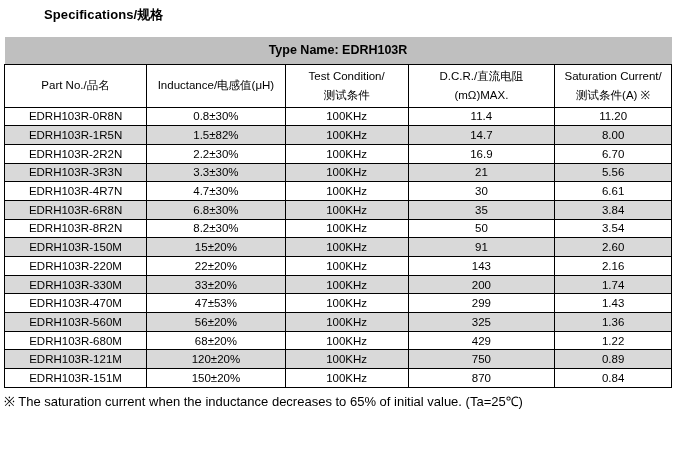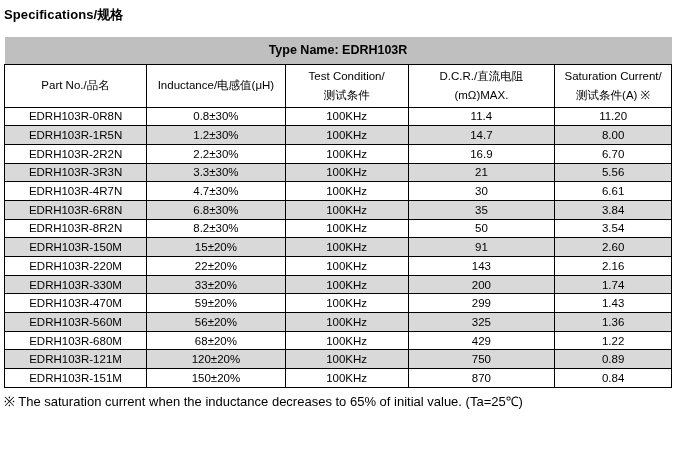--- a/index.html
+++ b/index.html
@@ -12,20 +12,21 @@
   }
   .page {
     width: 675px; height: 467px;
     position: relative;
   }
   .title {
     font-size: 13px;
     font-weight: bold;
     padding: 6px 0 0 4px;
     letter-spacing: 0.1px;
+    margin-left: 40px;
   }
   table.spec {
     border-collapse: collapse;
     table-layout: fixed;
     width: 668px;
     margin: 13px 3px 0 4px;
     font-size: 11.5px;
   }
   col.c1 { width: 21.3%; }
   col.c2 { width: 20.8%; }
@@ -109,21 +110,21 @@
     <tbody id="table-body">
         <tr>
           <td>EDRH103R-0R8N</td>
           <td>0.8±30%</td>
           <td>100KHz</td>
           <td>11.4</td>
           <td>11.20</td>
         </tr>
         <tr>
           <td>EDRH103R-1R5N</td>
-          <td>1.2±30%</td>
+          <td>1.5±82%</td>
           <td>100KHz</td>
           <td>14.7</td>
           <td>8.00</td>
         </tr>
         <tr>
           <td>EDRH103R-2R2N</td>
           <td>2.2±30%</td>
           <td>100KHz</td>
           <td>16.9</td>
           <td>6.70</td>
@@ -172,21 +173,21 @@
         </tr>
         <tr>
           <td>EDRH103R-330M</td>
           <td>33±20%</td>
           <td>100KHz</td>
           <td>200</td>
           <td>1.74</td>
         </tr>
         <tr>
           <td>EDRH103R-470M</td>
-          <td>59±20%</td>
+          <td>47±53%</td>
           <td>100KHz</td>
           <td>299</td>
           <td>1.43</td>
         </tr>
         <tr>
           <td>EDRH103R-560M</td>
           <td>56±20%</td>
           <td>100KHz</td>
           <td>325</td>
           <td>1.36</td>

